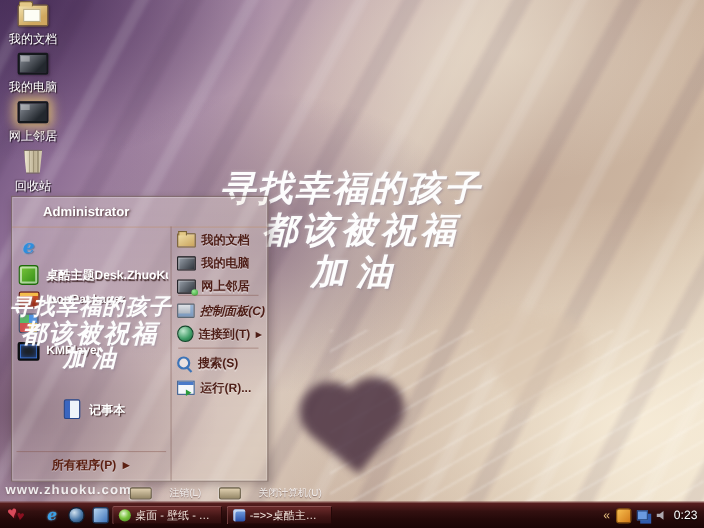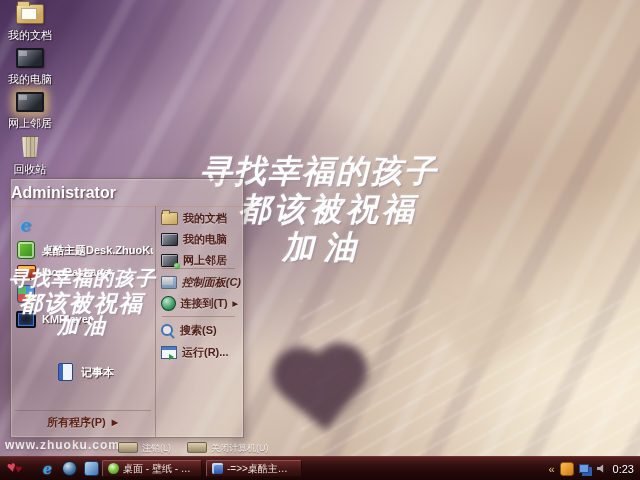--- a/index.html
+++ b/index.html
@@ -57,22 +57,22 @@
   .dk-bin{width:17px;height:20px;border:1px solid #6e6450;
     background:linear-gradient(90deg,#efe8d2,#bdb194 55%,#d9d0b6),
       repeating-linear-gradient(90deg, rgba(120,110,85,.35) 0 1px, transparent 1px 4px);
     background-blend-mode:multiply;clip-path:polygon(6% 0,94% 0,82% 100%,18% 100%);}
 
   
   #startmenu{position:absolute;left:10px;top:178px;width:232px;height:258px;z-index:2;
     background:linear-gradient(rgba(240,230,220,.34),rgba(224,210,198,.26));
     border:1px solid rgba(100,80,75,.65);
     box-shadow:inset 0 0 0 1px rgba(255,255,255,.22),2px 3px 8px rgba(40,20,30,.28);}
-  #sm-header{position:absolute;top:0;left:0;right:0;height:27px;line-height:27px;padding-left:0;
-    color:#fff;font-weight:bold;font-size:16px;text-shadow:1px 1px 2px rgba(60,30,30,.8);
+  #sm-header{position:absolute;top:0;left:0;right:0;height:27px;line-height:27px;padding-left:28px;
+    color:#fff;font-weight:bold;font-size:12px;text-shadow:1px 1px 2px rgba(60,30,30,.8);
     border-bottom:1px solid rgba(190,140,100,.4);}
   #sm-left{position:absolute;left:0;top:27px;width:144px;bottom:0;border-right:1px solid rgba(120,85,75,.45);}
   #sm-right{position:absolute;left:145px;top:27px;right:0;bottom:0;}
   .pitem{position:absolute;left:5px;right:2px;height:22px;display:flex;align-items:center;gap:6px;cursor:pointer;}
   .pitem .ttl{color:#fff;font-weight:bold;font-size:11px;white-space:nowrap;
     text-shadow:1px 1px 1px rgba(50,25,25,.85);overflow:hidden;}
   .pitem .sub{color:#fff;font-weight:normal;font-size:10px;text-shadow:1px 1px 1px rgba(50,25,25,.85);}
   .mi{width:20px;height:20px;flex:none;display:flex;align-items:center;justify-content:center;}
   .ritem{position:absolute;left:5px;right:2px;height:19px;display:flex;align-items:center;gap:5px;
     font-size:11px;font-weight:bold;color:#4d1d16;cursor:pointer;white-space:nowrap;
@@ -121,21 +121,21 @@
     border:2px solid #3d74b8;background:rgba(255,255,255,.6);}
   .ic-srch::after{content:"";position:absolute;right:0;bottom:1px;width:6px;height:2px;
     background:#3d74b8;transform:rotate(45deg);}
   .ic-run{width:14px;height:11px;background:#f4f7fa;border:1px solid #3a5a8a;
     box-shadow:inset 0 3px 0 #4a7ac8;position:relative;}
   .ic-run::after{content:"";position:absolute;right:-1px;bottom:-2px;
     border:3px solid transparent;border-left:5px solid #2a9a3a;}
 
   
   #logoffrow{position:absolute;left:118px;top:442px;z-index:2;display:flex;gap:16px;align-items:center;}
-  .lo{display:flex;align-items:flex-start;gap:4px;cursor:pointer;}
+  .lo{display:flex;align-items:center;gap:16px;cursor:pointer;}
   .lo-ic{width:18px;height:9px;border-radius:2px;background:linear-gradient(#e0d0b0,#968868);
     border:1px solid rgba(90,80,60,.8);box-shadow:0 0 1px rgba(255,255,255,.6);}
   .lo-tx{font-size:9px;color:rgba(255,255,255,.85);text-shadow:0 1px 1px rgba(80,50,50,.6);}
 
   
   #taskbar{position:absolute;left:0;right:0;bottom:0;height:23px;z-index:5;
     background:linear-gradient(#5a2020,#331010 35%,#220808 70%,#1a0505);
     border-top:1px solid #6b3434;}
   #startbtn{position:absolute;left:0;top:0;width:36px;height:100%;cursor:pointer;}
   #startbtn .h1{position:absolute;left:7px;top:1px;font-size:15px;color:#d84a5a;

